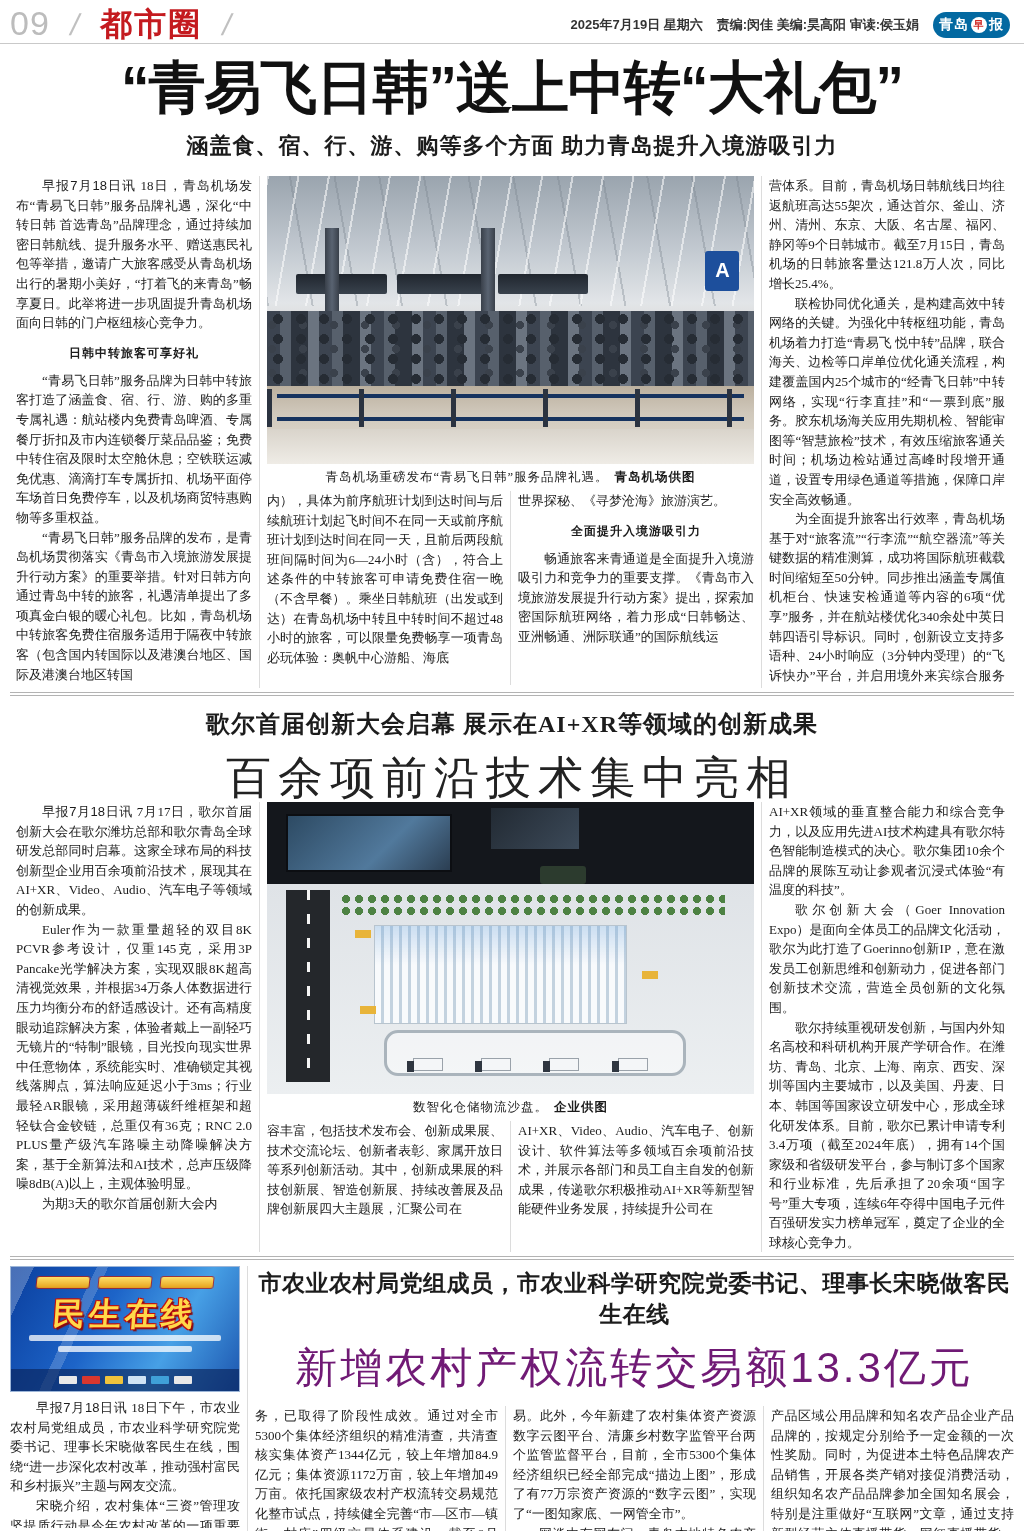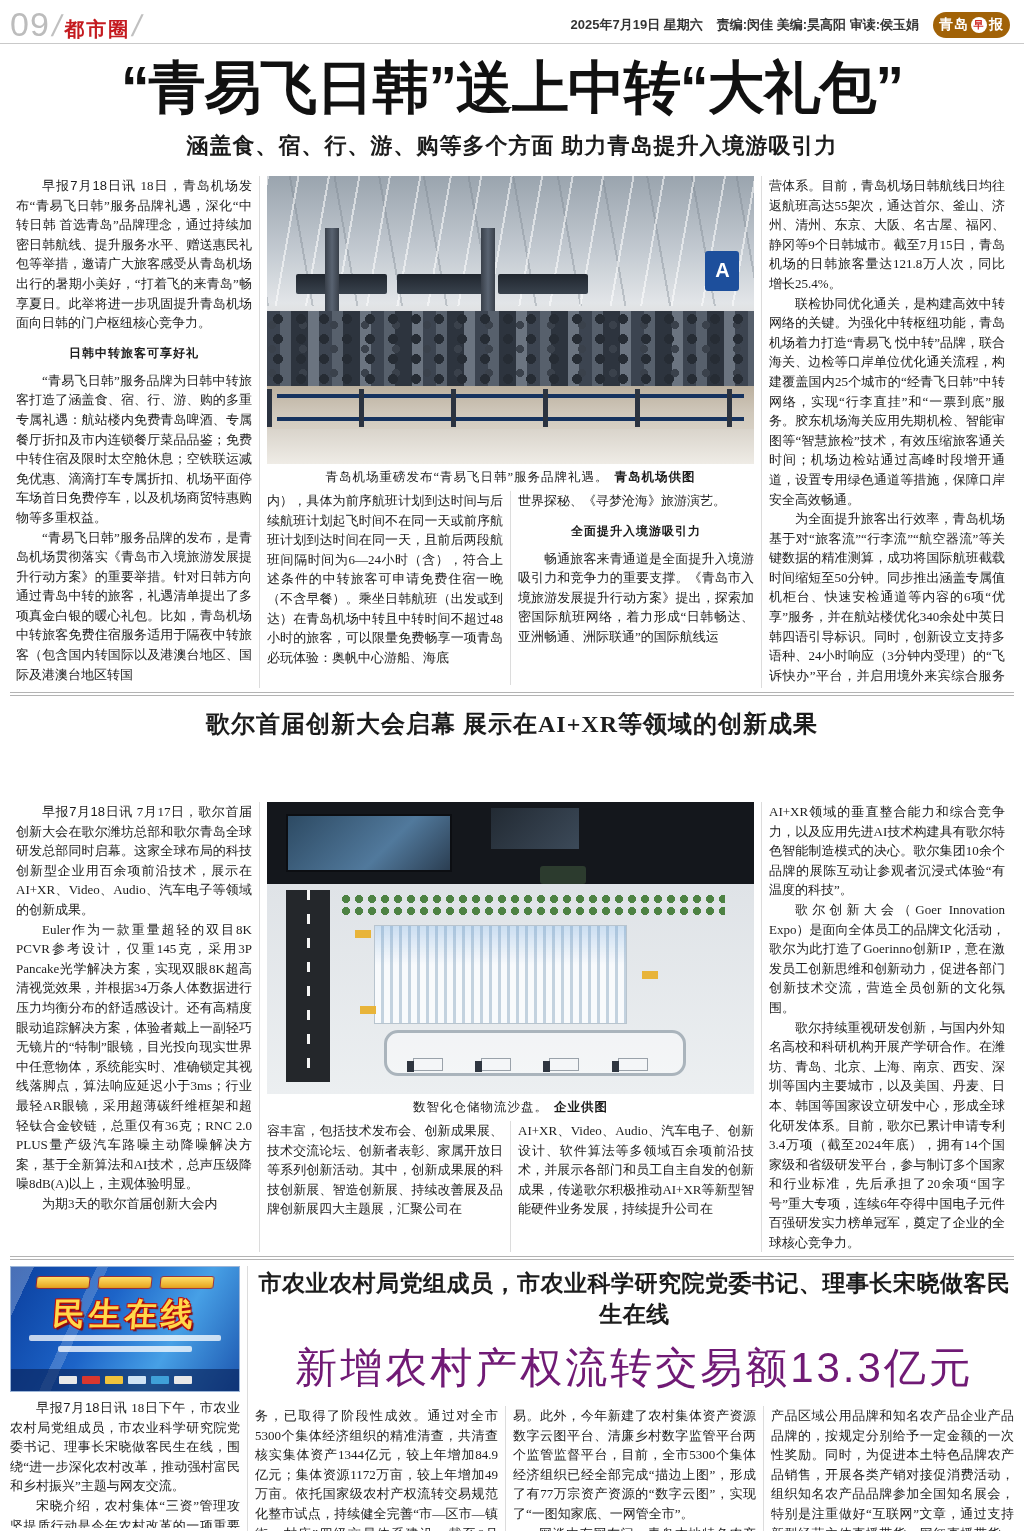--- a/index.html
+++ b/index.html
@@ -9,29 +9,29 @@
     font-family:"Liberation Serif","DejaVu Serif",serif;
     color:#1c1c1c;
   }
   
   .header{
     height:44px; padding:6px 14px 0 10px;
     display:flex; align-items:center; justify-content:space-between;
     border-bottom:1px solid #c9c9c9;
     font-family:"Liberation Sans","DejaVu Sans",sans-serif;
   }
-  .header-left{ display:flex; align-items:baseline; gap:3px; }
+  .header-left{ display:flex; align-items:baseline; gap:21px; }
   .page-no{ font-size:34px; color:#bcbcbc; font-weight:400; letter-spacing:1px;}
   .hdr-slash{ font-size:30px; color:#c0c0c0; transform:skewX(-12deg); }
-  .section-name{ font-size:20px; font-weight:900; color:#c41a1f; letter-spacing:2px;}
+  .section-name{ font-size:32px; font-weight:900; color:#c41a1f; letter-spacing:2px;}
   .header-right{ display:flex; align-items:center; gap:14px; }
   .dateline{ font-size:13px; font-weight:700; color:#333; }
   .editors{ font-size:13px; font-weight:700; color:#333; }
   .masthead{
-    background:#a16207; color:#fff; font-weight:900; font-size:14px;
+    background:#0369a1; color:#fff; font-weight:900; font-size:14px;
     padding:4px 6px; border-radius:13px; display:inline-flex; align-items:center; gap:2px;
     letter-spacing:1px;
   }
   .masthead .emblem{
     width:16px;height:16px;border-radius:50%;background:#fff;color:#d02823;
     display:inline-flex;align-items:center;justify-content:center;
     font-size:10px;font-weight:900;
   }
   
   .divider{ height:4px; margin:4px 10px; border-top:1px solid #b3b3b3; border-bottom:1px solid #b3b3b3; }
@@ -221,25 +221,26 @@
     <p class="body-p indent">联检协同优化通关，是构建高效中转网络的关键。为强化中转枢纽功能，青岛机场着力打造“青易飞 悦中转”品牌，联合海关、边检等口岸单位优化通关流程，构建覆盖国内25个城市的“经青飞日韩”中转网络，实现“行李直挂”和“一票到底”服务。胶东机场海关应用先期机检、智能审图等“智慧旅检”技术，有效压缩旅客通关时间；机场边检站通过高峰时段增开通道，设置专用绿色通道等措施，保障口岸安全高效畅通。</p>
     <p class="body-p indent">为全面提升旅客出行效率，青岛机场基于对“旅客流”“行李流”“航空器流”等关键数据的精准测算，成功将国际航班截载时间缩短至50分钟。同步推出涵盖专属值机柜台、快速安检通道等内容的6项“优享”服务，并在航站楼优化340余处中英日韩四语引导标识。同时，创新设立支持多语种、24小时响应（3分钟内受理）的“飞诉快办”平台，并启用境外来宾综合服务中心，提升旅客便捷度与舒适感。</p>
 
   </div>
 </div>
 
 <div class="divider"></div>
 
 <div class="a2-head">
   <div class="a2-kicker">歌尔首届创新大会启幕  展示在AI+XR等领域的创新成果</div>
+  <div class="a2-headline">百余项前沿技术集中亮相</div>
 </div>
 
 <div class="a2-body">
   <div class="col">
-    <p class="body-p indent"><b class="lead-bold">早报7月18日讯</b><span> 7月17日，歌尔首届创新大会在歌尔潍坊总部和歌尔青岛全球研发总部同时启幕。这家全球布局的科技创新型企业用百余项前沿技术，展示在AI+XR、Video、Audio、汽车电子等领域的创新成果。</span></p>
+    <p class="body-p indent"><b class="lead-bold">早报7月18日讯</b><span> 7月17日，歌尔首届创新大会在歌尔潍坊总部和歌尔青岛全球研发总部同时启幕。这家全球布局的科技创新型企业用百余项前沿技术，展现其在AI+XR、Video、Audio、汽车电子等领域的创新成果。</span></p>
     <p class="body-p indent">Euler作为一款重量超轻的双目8K PCVR参考设计，仅重145克，采用3P Pancake光学解决方案，实现双眼8K超高清视觉效果，并根据34万条人体数据进行压力均衡分布的舒适感设计。还有高精度眼动追踪解决方案，体验者戴上一副轻巧无镜片的“特制”眼镜，目光投向现实世界中任意物体，系统能实时、准确锁定其视线落脚点，算法响应延迟小于3ms；行业最轻AR眼镜，采用超薄碳纤维框架和超轻钛合金铰链，总重仅有36克；RNC 2.0 PLUS量产级汽车路噪主动降噪解决方案，基于全新算法和AI技术，总声压级降噪8dB(A)以上，主观体验明显。</p>
     <p class="body-p indent">为期3天的歌尔首届创新大会内</p>
   </div>
   <div class="vsep"></div>
   <div class="midblock">
     <div class="photo2">
       <div class="p2-top"></div>
       <div class="p2-screen"></div>
       <div class="p2-screen2"></div>
       <div class="p2-robot"></div>

